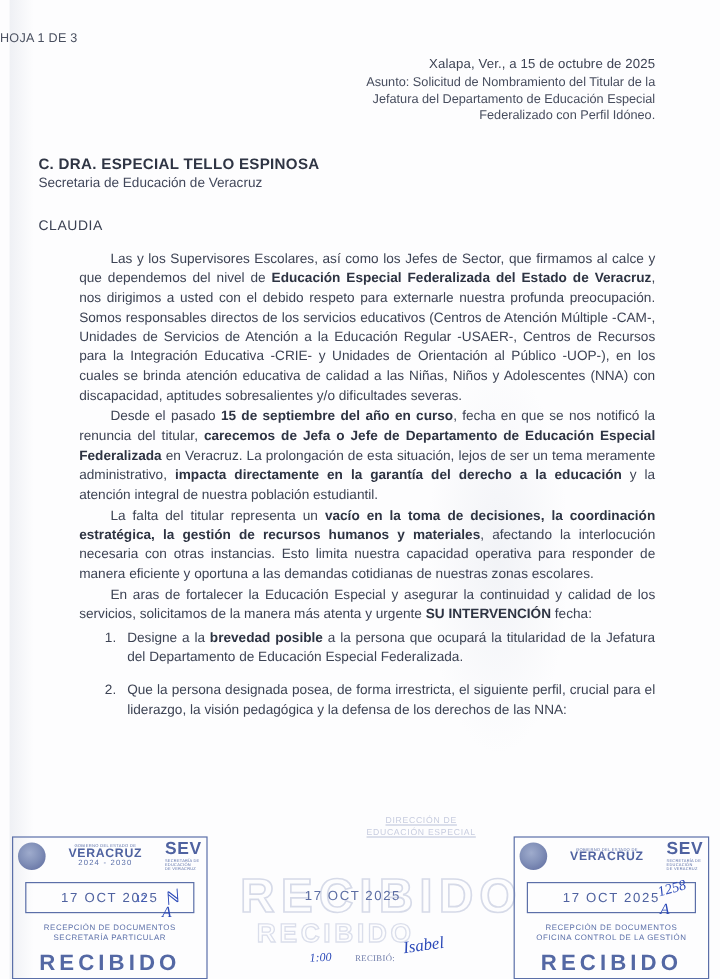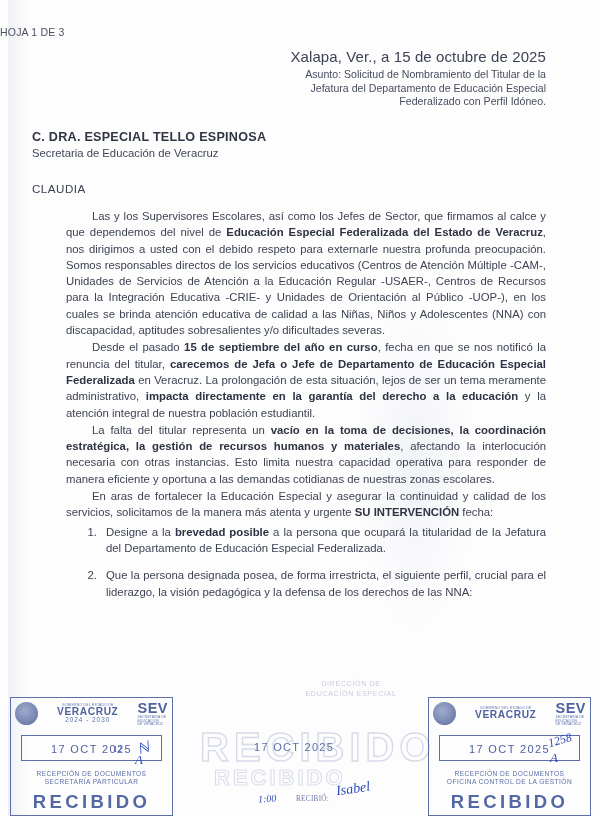--- a/index.html
+++ b/index.html
@@ -16,21 +16,21 @@
     background:linear-gradient(90deg,rgba(205,210,222,.30),rgba(205,210,222,0));
     pointer-events:none;}
   .scanband2{position:absolute;left:355px;top:300px;width:120px;height:330px;
     background:radial-gradient(ellipse at center,rgba(200,206,220,.22),rgba(255,255,255,0) 70%);
     pointer-events:none;}
 
   .hoja{position:absolute;left:0;right:54px;top:26px;text-align:left;
     font-size:10.5px;letter-spacing:.2px;color:#4a5060;}
 
   .datebox{position:absolute;left:230px;right:54px;top:48px;text-align:right;}
-  .datebox .dline{font-size:15px;color:#3d4354;margin-bottom:3px;letter-spacing:.1px;}
+  .datebox .dline{font-size:11px;color:#3d4354;margin-bottom:3px;letter-spacing:.1px;}
   .datebox .sline{font-size:10.6px;line-height:13.6px;color:#474d5e;}
 
   .addr{position:absolute;left:32px;top:130px;}
   .addr .nm{font-size:12.6px;font-weight:bold;letter-spacing:.25px;color:#2f3544;}
   .addr .rl{font-size:11.3px;margin-top:3px;color:#41475a;}
   .presente{position:absolute;left:32px;top:182px;font-size:11.6px;letter-spacing:.5px;color:#3a4052;}
 
   .body{position:absolute;left:66px;right:54px;top:208px;}
   .p{font-size:11.35px;line-height:16.3px;text-align:justify;text-justify:inter-word;
      margin:0 0 1px 0;color:#3d4354;}
@@ -77,21 +77,21 @@
   .ghost{position:absolute;inset:0;opacity:.30;}
   .ghost .outline{font-size:40px;font-weight:bold;letter-spacing:5px;
      color:transparent;-webkit-text-stroke:1.4px #7f8db8;line-height:1;}
   .ghost .ob{position:absolute;left:4px;top:0px;}
   .ghost .os{position:absolute;left:18px;top:40px;font-size:22px;
      -webkit-text-stroke:1.1px #8d99c0;letter-spacing:3px;}
   .cdate{position:absolute;left:58px;top:14px;font-size:11px;letter-spacing:1.3px;
      color:#55679f;opacity:.95;}
   .cseal{position:absolute;left:100px;top:-48px;width:110px;height:36px;opacity:.42;
      text-align:center;line-height:1.35;}
-  .cseal div{font-size:7.2px;letter-spacing:.6px;color:#7b88b4;}
+  .cseal div{font-size:7.2px;letter-spacing:.6px;color:#7b88b4;text-decoration:underline;}
   .hw{position:absolute;font-family:"Liberation Serif", serif;color:#2b49b8;}
   #hw-hora{left:62px;top:66px;font-size:10px;font-style:italic;transform:rotate(-3deg);}
   #hw-recibio{left:100px;top:68px;font-size:7.2px;color:#6d7aa8;letter-spacing:.3px;}
   #hw-firma-c{left:140px;top:54px;font-size:14px;font-style:italic;transform:rotate(-8deg);}
 
   .hw-mark{position:absolute;color:#2b49b8;font-family:"Liberation Serif",serif;}
   #hw-left-1{left:137px;top:737px;font-size:15px;font-style:italic;transform:rotate(-18deg);}
   #hw-left-2{left:135px;top:752px;font-size:13px;font-style:italic;}
   #hw-right-1{left:548px;top:733px;font-size:12px;font-style:italic;transform:rotate(-16deg);}
   #hw-right-2{left:550px;top:750px;font-size:13px;font-style:italic;}

